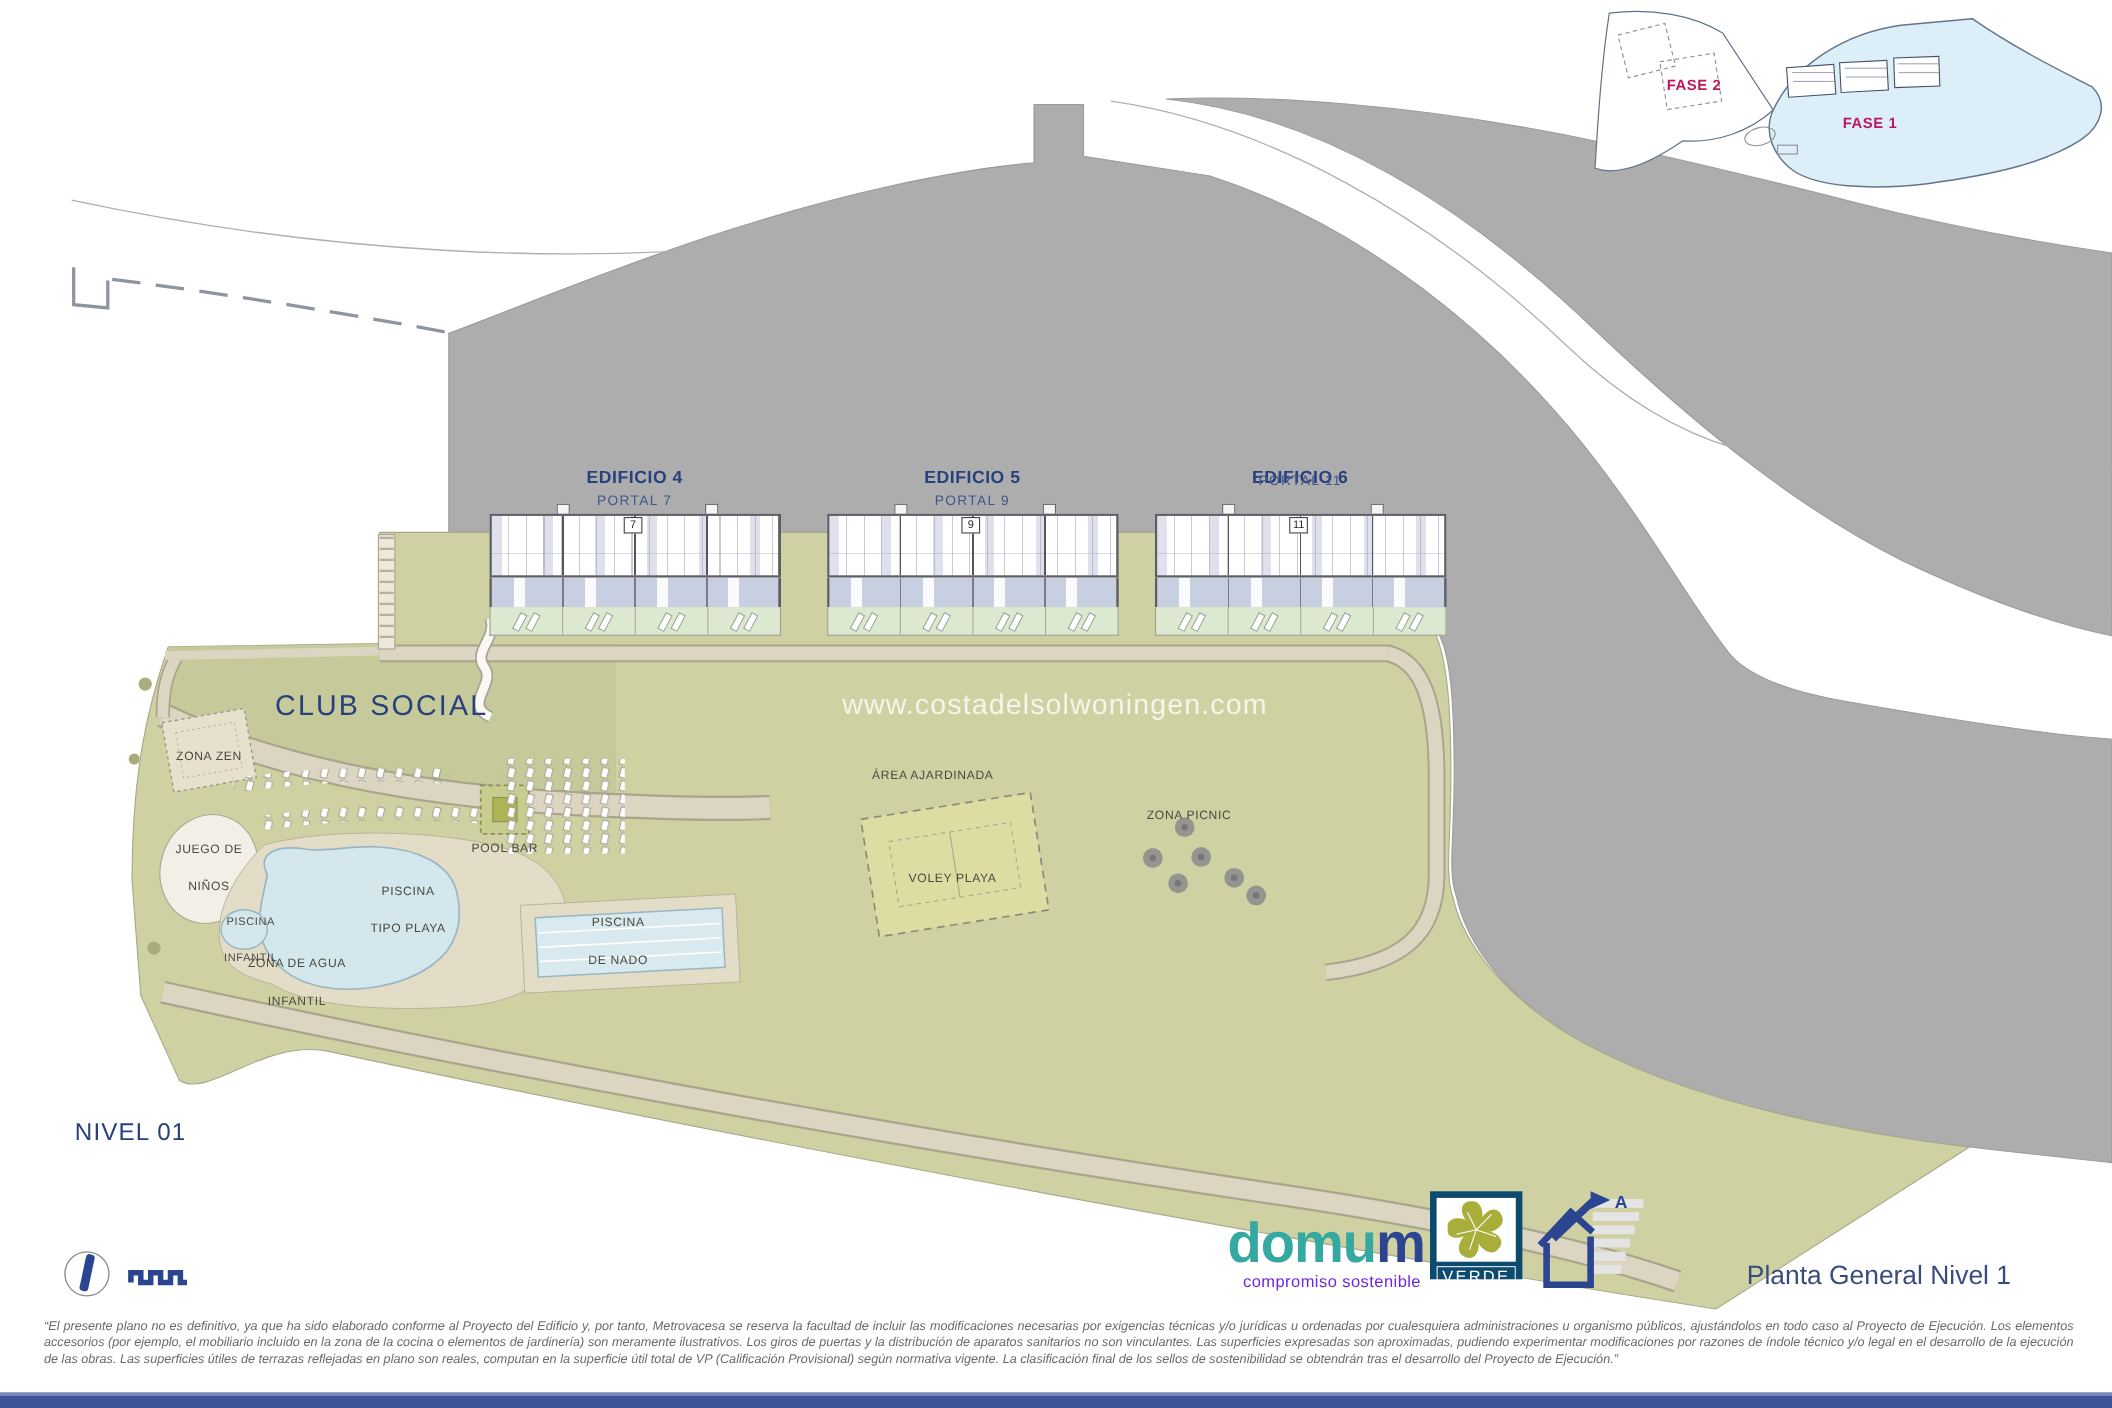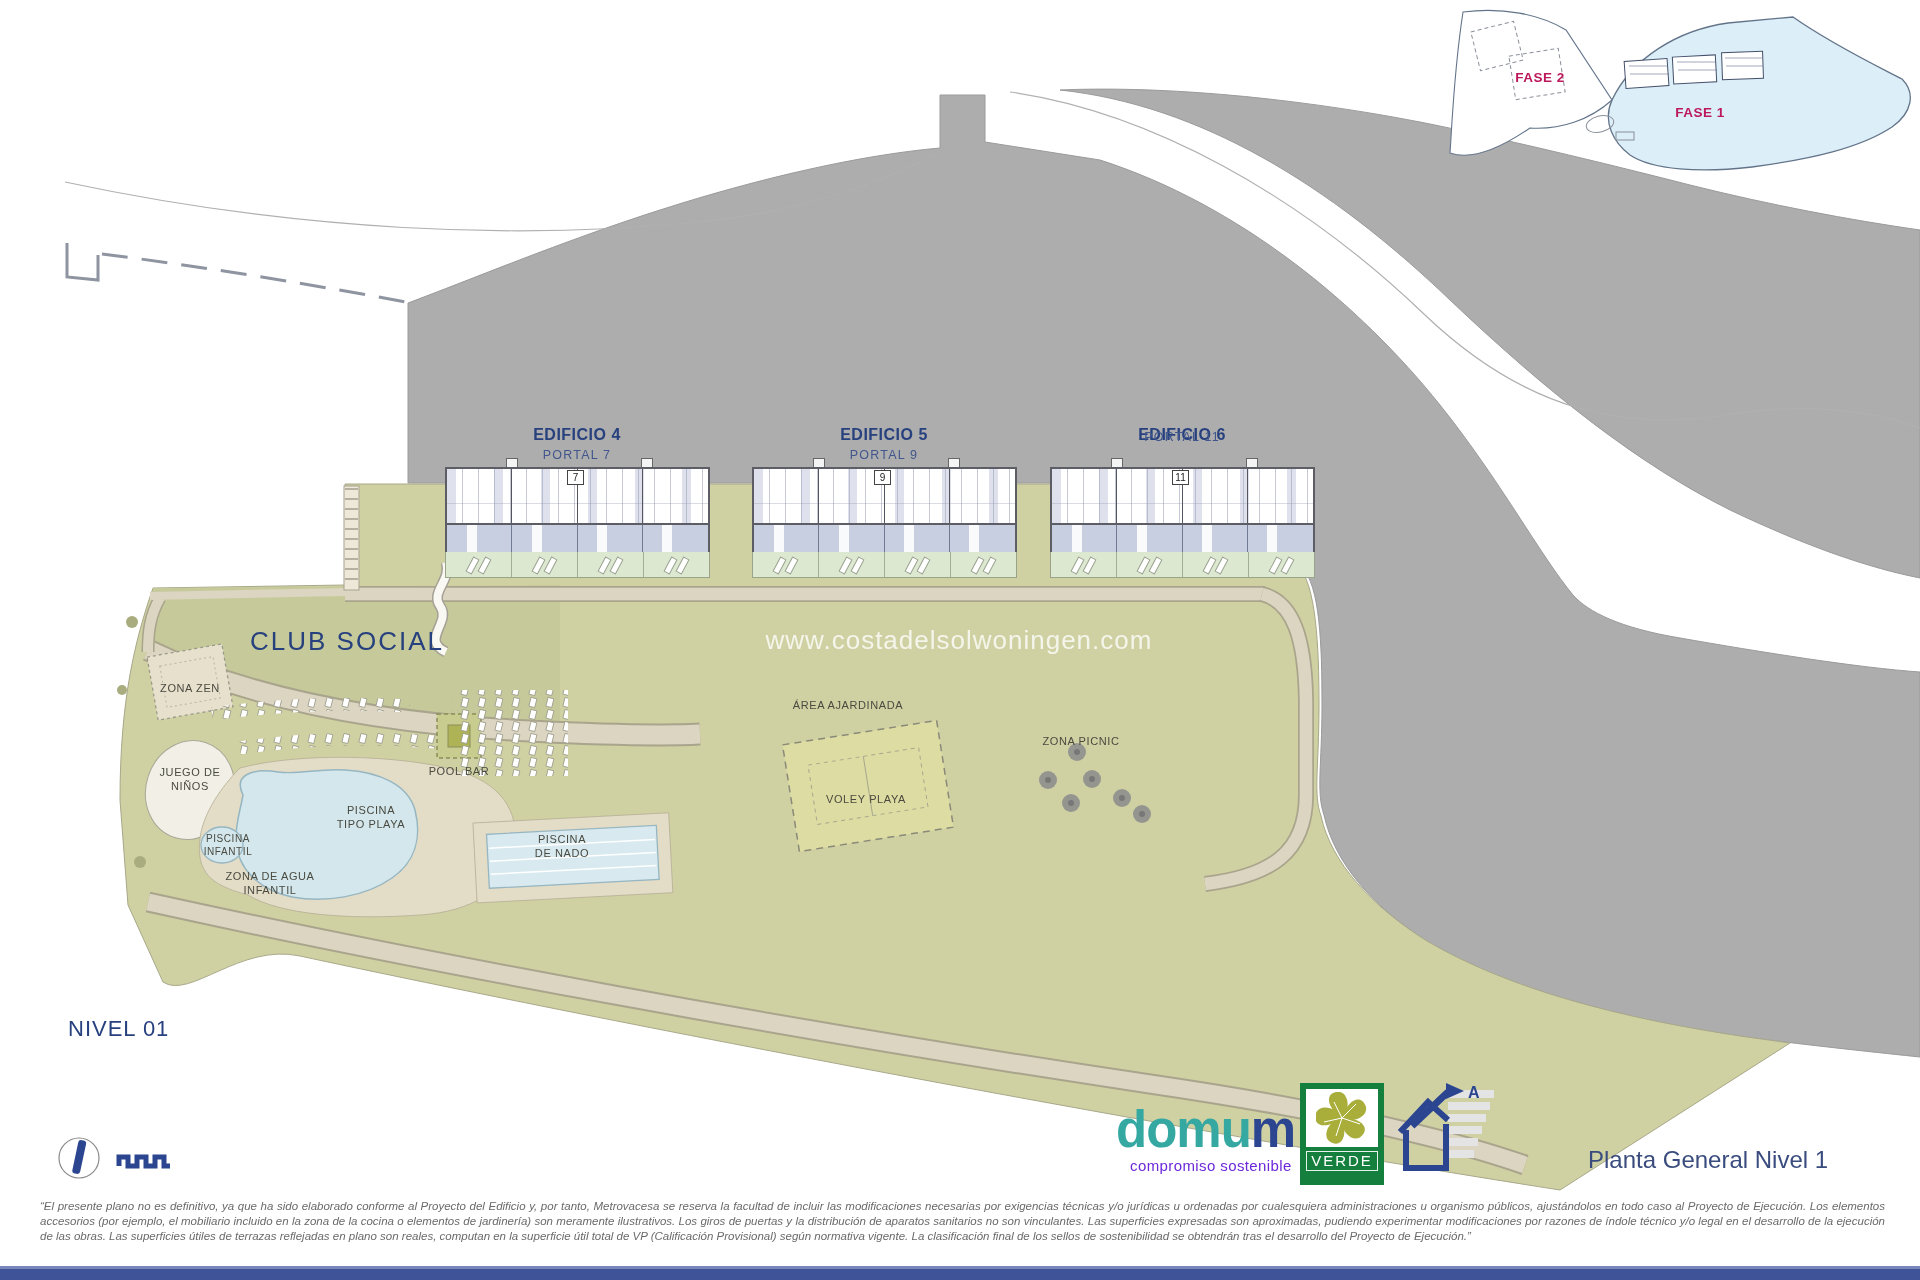--- a/index.html
+++ b/index.html
@@ -3,21 +3,21 @@
 <meta charset="utf-8">
 <style>
   html,body{margin:0;padding:0;background:#ffffff;}
   .canvas{position:relative;width:1920px;height:1280px;background:#fff;overflow:hidden;
           font-family:"Liberation Sans",sans-serif;}
   .plan-svg{position:absolute;left:0;top:0;z-index:1;}
 
   
   .lbl{position:absolute;z-index:10;transform:translate(-50%,-50%);text-align:center;
        color:#4a4a40;font-size:11px;letter-spacing:.6px;line-height:1.25;white-space:nowrap;}
-  .lbl .ln{display:block;}
+  .lbl .ln{display:block;margin-top:20px;}
   .club{font-size:26px;font-weight:normal;letter-spacing:2px;color:#27407E;}
   .watermark{font-size:26px;color:rgba(255,255,255,.78);letter-spacing:1px;font-weight:normal;}
   .bldg-name{font-size:16px;font-weight:bold;color:#27407E;letter-spacing:.5px;}
   .bldg-portal{font-size:12.5px;color:#41568C;letter-spacing:1.2px;}
   .fase{font-size:13.5px;font-weight:bold;color:#be185d;letter-spacing:.5px;}
   .nivel{position:absolute;z-index:10;font-size:22px;color:#27407E;letter-spacing:1px;}
   .plan-title{position:absolute;z-index:10;font-size:24px;color:#3A4C7E;}
 
   
   .bldg{position:absolute;top:467px;width:265px;height:113px;z-index:5;}
@@ -41,21 +41,21 @@
   .gcell:last-child{border-right:none;}
   .gcell::before,.gcell::after{content:"";position:absolute;top:5px;width:5px;height:15px;
       background:#fff;border:1px solid #98a28c;transform:rotate(28deg);}
   .gcell::before{left:36%;} .gcell::after{left:54%;}
 
   
   .domum{position:absolute;left:1116px;top:1104px;z-index:10;}
   .domum .word{font-size:51px;font-weight:bold;letter-spacing:-1px;line-height:1;margin-top:20px;}
   .domum .t1{color:#35A8A2;} .domum .t2{color:#2B4590;}
   .domum .tag{display:block;color:#6d28d9;font-size:15px;letter-spacing:.4px;margin:2px 0 16px 14px;}
-  .verde{position:absolute;left:1300px;top:1083px;width:84px;height:102px;background:#15803d;
+  .verde{position:absolute;left:1300px;top:1083px;width:84px;height:80px;background:#0c4a6e;
          z-index:10;box-sizing:border-box;padding:6px 6px 0 6px;}
   .verde .panel{background:#fff;height:58px;display:flex;align-items:center;justify-content:center;}
   .verde .vlabel{color:#fff;font-size:15px;letter-spacing:2px;text-align:center;margin-top:4px;
                  border:1px solid rgba(255,255,255,.9);line-height:18px;height:18px;}
   .energy{position:absolute;left:1390px;top:1078px;z-index:10;}
   .disclaimer{position:absolute;left:40px;top:1199px;width:1845px;z-index:10;
       font-size:11.5px;font-style:italic;color:#6a6a6a;line-height:15px;text-align:justify;}
   .bottom-bar{position:absolute;left:0;top:1266px;width:1920px;height:14px;z-index:10;
       background:#3F5498;border-top:3px solid #7A87BD;box-sizing:border-box;}
 </style>

